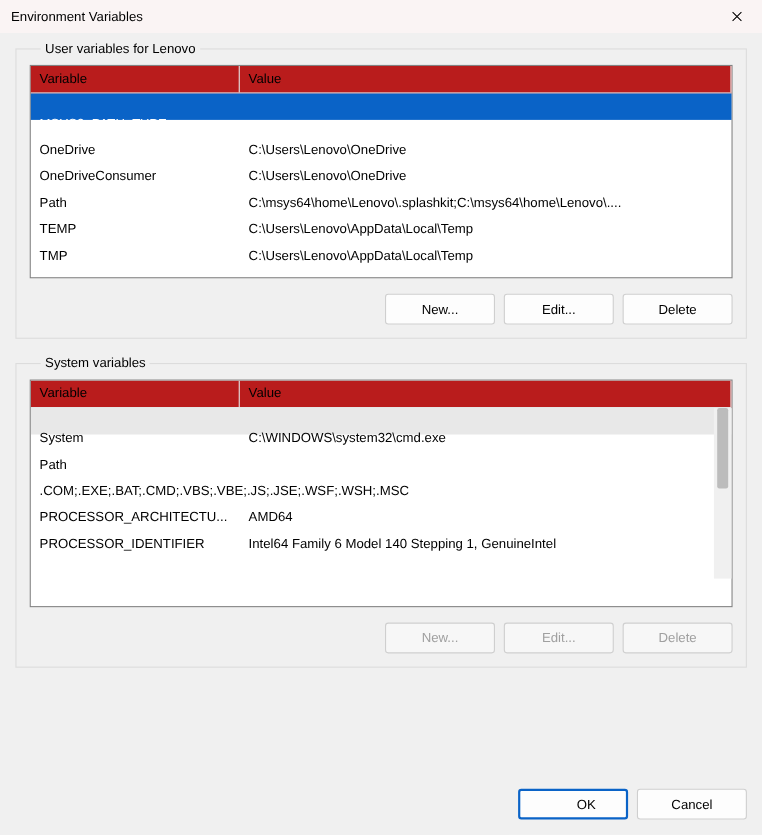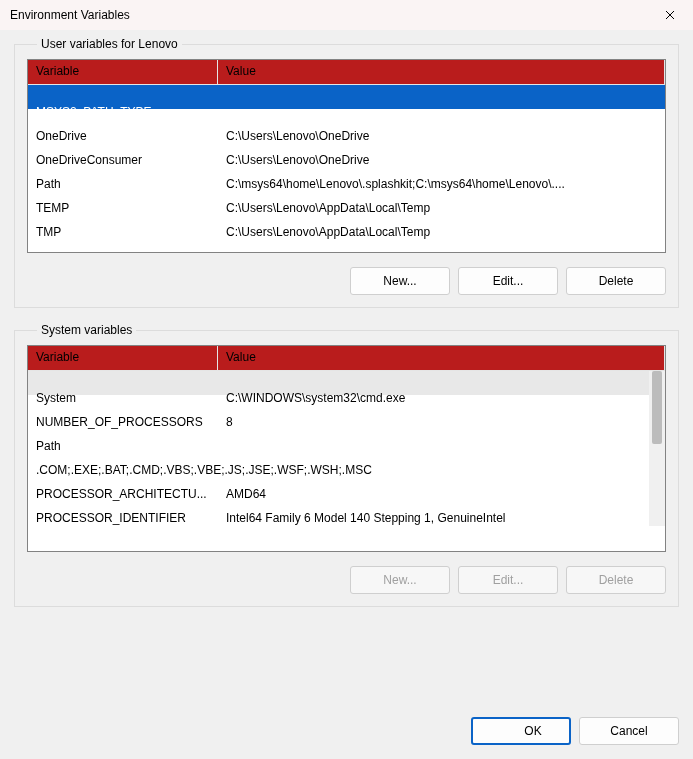--- a/index.html
+++ b/index.html
@@ -115,24 +115,20 @@
           <div class="lv-header">
             <div class="col col-var">Variable</div>
             <div class="col col-val">Value</div>
           </div>
           <div class="lv-rows" id="system-rows">
               <div class="lv-row hover">
                 <div class="cell cell-var">System</div>
                 <div class="cell cell-val">C:\WINDOWS\system32\cmd.exe</div>
               </div>
               <div class="lv-row">
-                <div class="cell cell-var">NUMBER_OF_PROCESSORS</div>
-                <div class="cell cell-val">8</div>
-              </div>
-              <div class="lv-row">
                 <div class="cell cell-var">Path</div>
               </div>
               <div class="lv-row">
                 <div class="cell cell-val">.COM;.EXE;.BAT;.CMD;.VBS;.VBE;.JS;.JSE;.WSF;.WSH;.MSC</div>
               </div>
               <div class="lv-row">
                 <div class="cell cell-var">PROCESSOR_ARCHITECTU...</div>
                 <div class="cell cell-val">AMD64</div>
               </div>
               <div class="lv-row">

